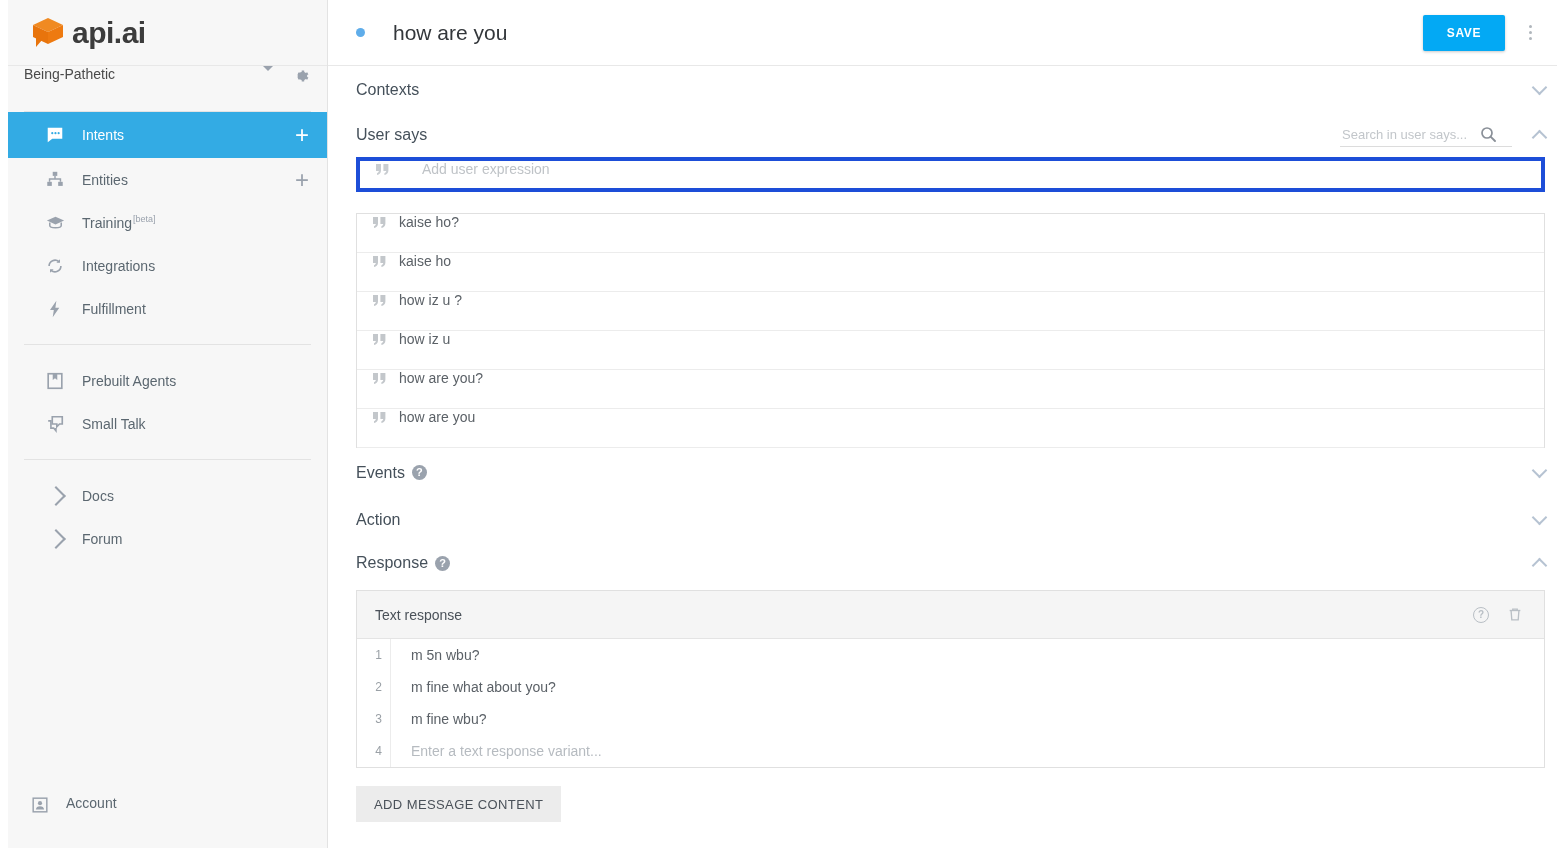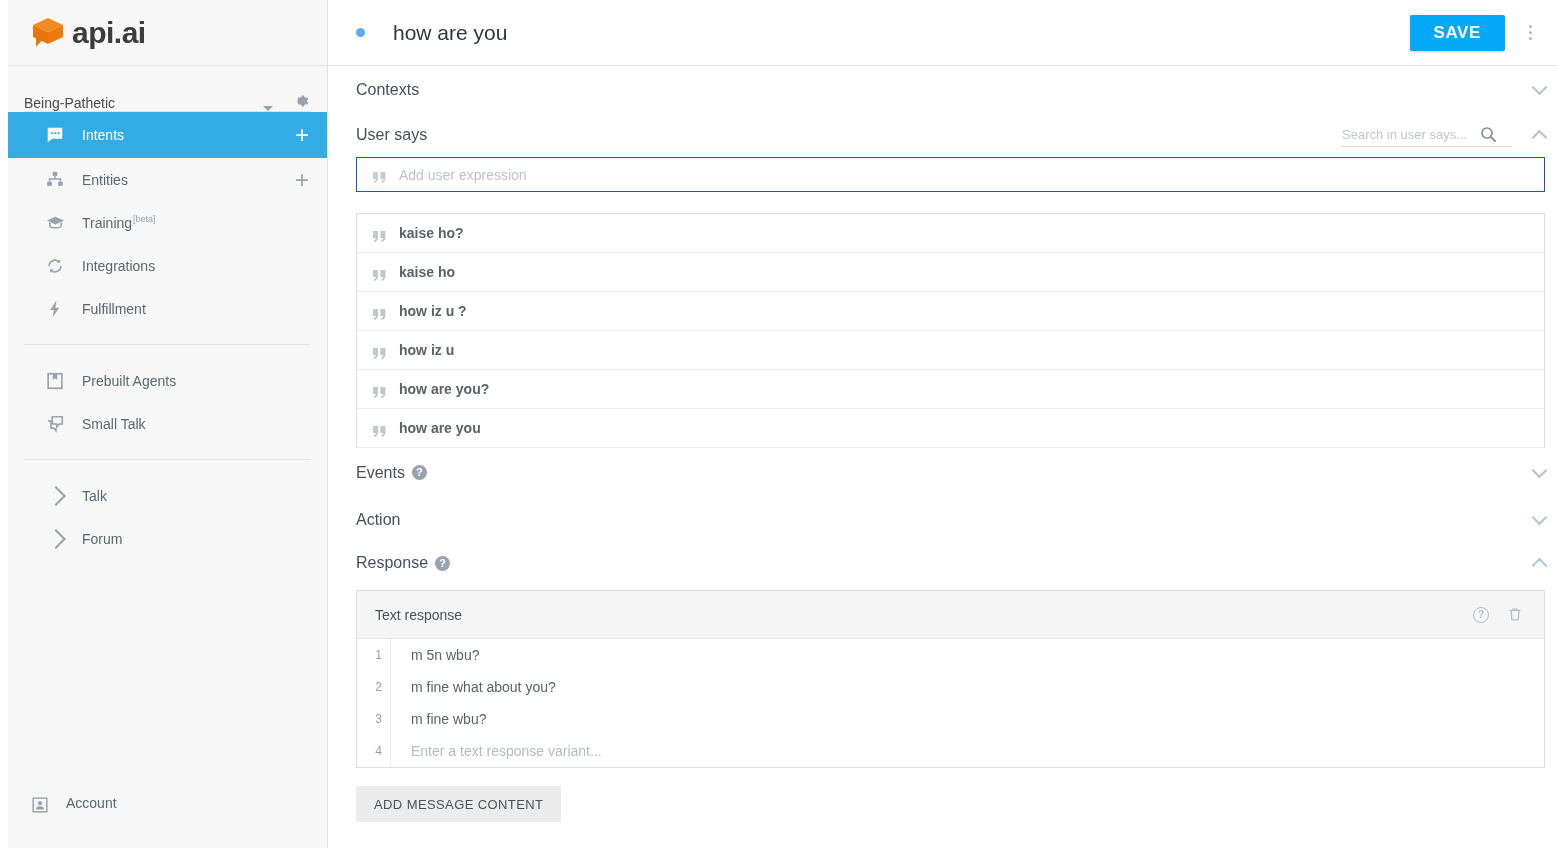--- a/index.html
+++ b/index.html
@@ -28,21 +28,21 @@
     border-bottom: 1px solid #e8e8e8;
     background: #f7f7f7;
   }
   .logo-mark { width: 36px; height: 34px; margin-right: 6px; flex: 0 0 36px; }
   .logo-text {
     font-size: 30px; font-weight: bold; color: #3c3c3c;
     letter-spacing: -0.5px; line-height: 1;
   }
   .agent-row {
     height: 45px;
-    display: flex; align-items: flex-end;
+    display: flex; align-items: flex-start;
     padding: 0 16px 0 16px;
   }
   .agent-name {
     font-size: 14px; color: #4a4a4a;
     flex: 1 1 auto;
   }
   .caret-down {
     width: 0; height: 0;
     border-left: 5px solid transparent;
     border-right: 5px solid transparent;
@@ -118,21 +118,21 @@
     background: #5fadea; flex: 0 0 9px;
     margin-right: 28px;
   }
   .intent-title {
     font-size: 21px; color: #33373b;
     flex: 1 1 auto;
   }
   .save-btn {
     background: #03a9f4; color: #ffffff;
     border: none; border-radius: 2px;
-    font-size: 17px; font-weight: bold;
+    font-size: 12px; font-weight: bold;
     letter-spacing: 0.6px;
     padding: 0 24px; height: 36px;
     cursor: pointer;
     box-shadow: 0 1px 3px rgba(0,0,0,0.22);
     font-family: "Liberation Sans", sans-serif;
   }
   .kebab {
     width: 30px; height: 40px;
     display: flex; flex-direction: column;
     align-items: center; justify-content: center;
@@ -185,41 +185,41 @@
     border: none; outline: none; background: transparent;
     font-size: 13px; color: #6b7178;
     width: 140px;
     font-family: "Liberation Sans", sans-serif;
   }
   .search-input::placeholder { color: #c2c6ca; }
   .search-icon { width: 17px; height: 17px; flex: 0 0 17px; }
 
   
   .expr-input-box {
-    border: 1px solid #1d4ed8;
+    border: 4px solid #1d4ed8;
     height: 35px;
-    display: flex; align-items: center;
+    display: flex; 
     padding-left: 16px;
     margin-bottom: 21px;
+    gap: 20px;
   }
   .quote-icon { width: 13px; height: 11px; flex: 0 0 13px; margin-right: 13px; }
   .expr-placeholder { font-size: 14px; color: #bfc3c7; }
 
   .says-list {
     border: 1px solid #e0e0e0;
     border-bottom: none;
   }
   .says-row {
     height: 39px;
-    display: flex; align-items: center;
+    display: flex; align-items: flex-start;
     padding-left: 16px;
     border-bottom: 1px solid #ececec;
     cursor: pointer;
     background: #ffffff;
-    font-weight: bold;
   }
   .says-text { font-size: 14px; color: #5b6167; }
 
   
   .resp-card {
     border: 1px solid #e0e0e0;
     margin-top: 6px;
   }
   .resp-head {
     height: 48px; background: #f5f5f5;
@@ -380,21 +380,21 @@
     </div>
 
     <div class="sec-gap"></div>
     <div class="divider-line"></div>
     <div class="sec-gap"></div>
 
     <div class="nav-item">
       <span class="nav-icon">
           <span class="chev-right"></span>
         </span>
-      <span class="nav-label">Talk</span>
+      <span class="nav-label">Docs</span>
     </div>
 
     <div class="nav-item">
       <span class="nav-icon">
           <span class="chev-right"></span>
         </span>
       <span class="nav-label">Forum</span>
     </div>
 
     <div class="account-row">

